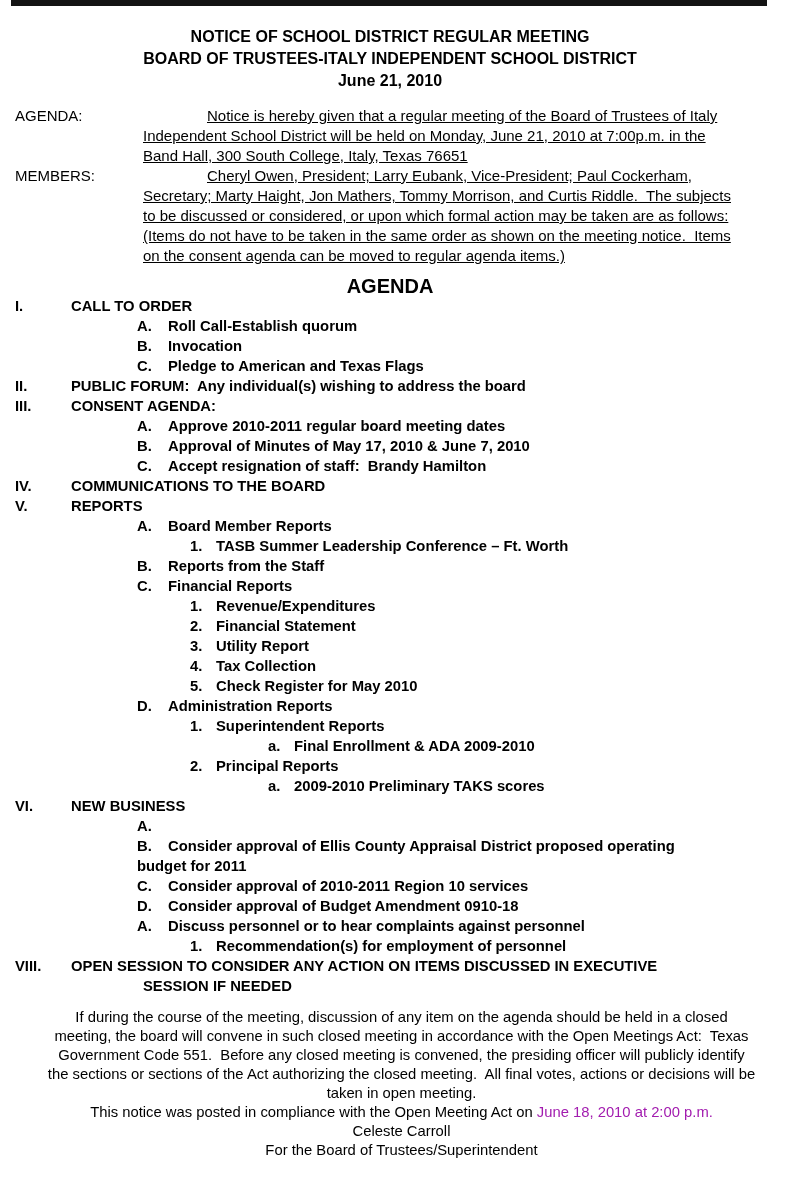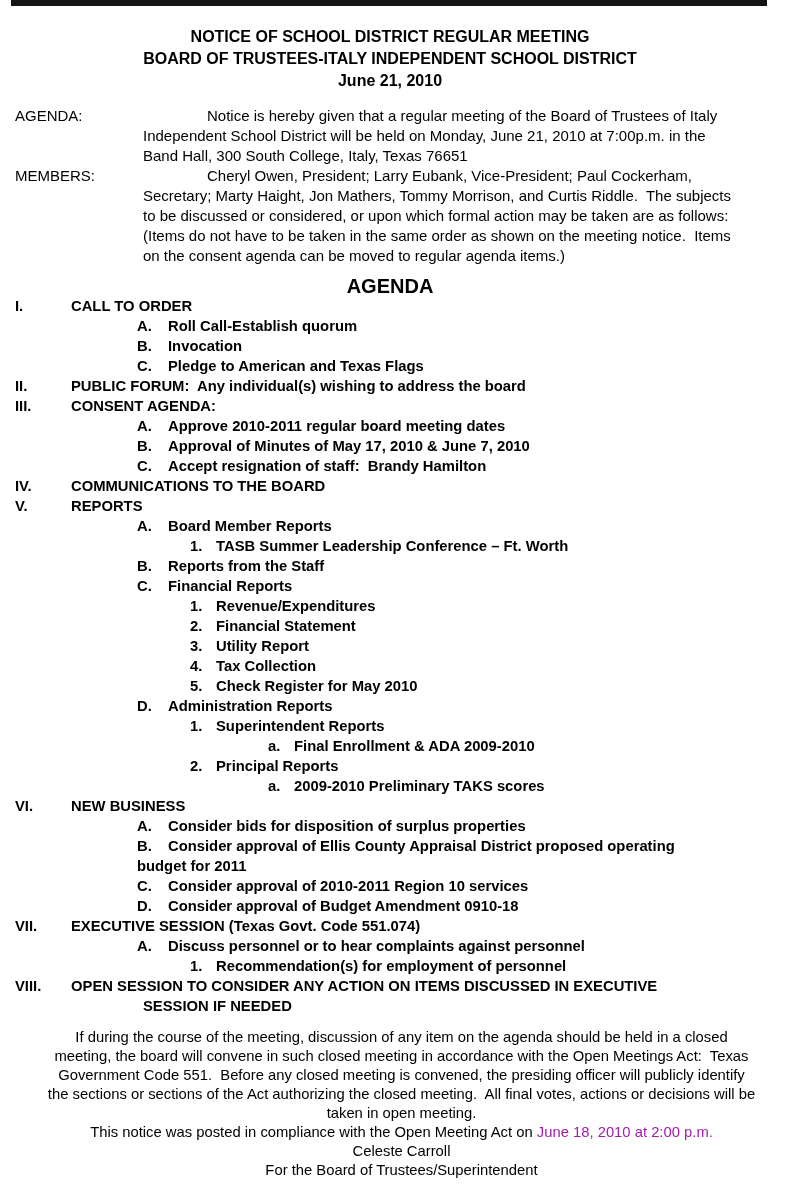--- a/index.html
+++ b/index.html
@@ -7,21 +7,21 @@
     width:803px; height:1200px; background:#ffffff; color:#000;
     font-family:"Liberation Sans", sans-serif; overflow:hidden; position:relative;
   }
   .topbar { position:absolute; left:11px; top:0; width:756px; height:6px; background:#141414; }
   .content { position:relative; padding:26px 38px 0 15px; }
   .title-block { text-align:center; font-weight:bold; font-size:16px; line-height:22px; }
   .title-block .line { white-space:pre; }
   .preamble { margin-top:14px; font-size:15px; line-height:20px; }
   .pre-row { display:flex; }
   .pre-label { flex:0 0 128px; }
-  .pre-body { flex:1 1 auto; }
+  .pre-body { flex:1 1 auto;text-decoration:underline; }
   .line { white-space:pre; }
   .first-indent { padding-left:64px; }
   .agenda-heading { margin-top:10px; text-align:center; font-weight:bold; font-size:20px; line-height:20px; }
   .agenda { font-weight:bold; font-size:14.8px; line-height:20px; }
   .row { display:flex; white-space:pre; }
   .lvl0 { padding-left:0; }    .lvl0 .marker { flex:0 0 56px; }
   .lvl1 { padding-left:122px; }.lvl1 .marker { flex:0 0 31px; }
   .lvl2 { padding-left:175px; }.lvl2 .marker { flex:0 0 26px; }
   .lvl3 { padding-left:253px; }.lvl3 .marker { flex:0 0 26px; }
   .cont1 { padding-left:122px; }
@@ -86,26 +86,25 @@
     <div class="row lvl2"><span class="marker">2.</span><span class="txt">Financial Statement</span></div>
     <div class="row lvl2"><span class="marker">3.</span><span class="txt">Utility Report</span></div>
     <div class="row lvl2"><span class="marker">4.</span><span class="txt">Tax Collection</span></div>
     <div class="row lvl2"><span class="marker">5.</span><span class="txt">Check Register for May 2010</span></div>
     <div class="row lvl1"><span class="marker">D.</span><span class="txt">Administration Reports</span></div>
     <div class="row lvl2"><span class="marker">1.</span><span class="txt">Superintendent Reports</span></div>
     <div class="row lvl3"><span class="marker">a.</span><span class="txt">Final Enrollment &amp; ADA 2009-2010</span></div>
     <div class="row lvl2"><span class="marker">2.</span><span class="txt">Principal Reports</span></div>
     <div class="row lvl3"><span class="marker">a.</span><span class="txt">2009-2010 Preliminary TAKS scores</span></div>
     <div class="row lvl0"><span class="marker">VI.</span><span class="txt">NEW BUSINESS</span></div>
-    <div class="row lvl1"><span class="marker">A.</span><span class="txt">Consider bids for disposition of surplus properties</span></div>
+    <div class="row lvl1"><span class="marker">A.</span></div>
     <div class="row lvl1"><span class="marker">B.</span><span class="txt">Consider approval of Ellis County Appraisal District proposed operating</span></div>
     <div class="row cont1"><span class="txt">budget for 2011</span></div>
     <div class="row lvl1"><span class="marker">C.</span><span class="txt">Consider approval of 2010-2011 Region 10 services</span></div>
     <div class="row lvl1"><span class="marker">D.</span><span class="txt">Consider approval of Budget Amendment 0910-18</span></div>
-    <div class="row lvl0"><span class="marker">VII.</span><span class="txt">EXECUTIVE SESSION (Texas Govt. Code 551.074)</span></div>
     <div class="row lvl1"><span class="marker">A.</span><span class="txt">Discuss personnel or to hear complaints against personnel</span></div>
     <div class="row lvl2"><span class="marker">1.</span><span class="txt">Recommendation(s) for employment of personnel</span></div>
     <div class="row lvl0"><span class="marker">VIII.</span><span class="txt">OPEN SESSION TO CONSIDER ANY ACTION ON ITEMS DISCUSSED IN EXECUTIVE</span></div>
     <div class="row cont0"><span class="txt">SESSION IF NEEDED</span></div>
   </div>
 
 </div>
 
 <div class="closing">
   <div class="line">If during the course of the meeting, discussion of any item on the agenda should be held in a closed</div>

